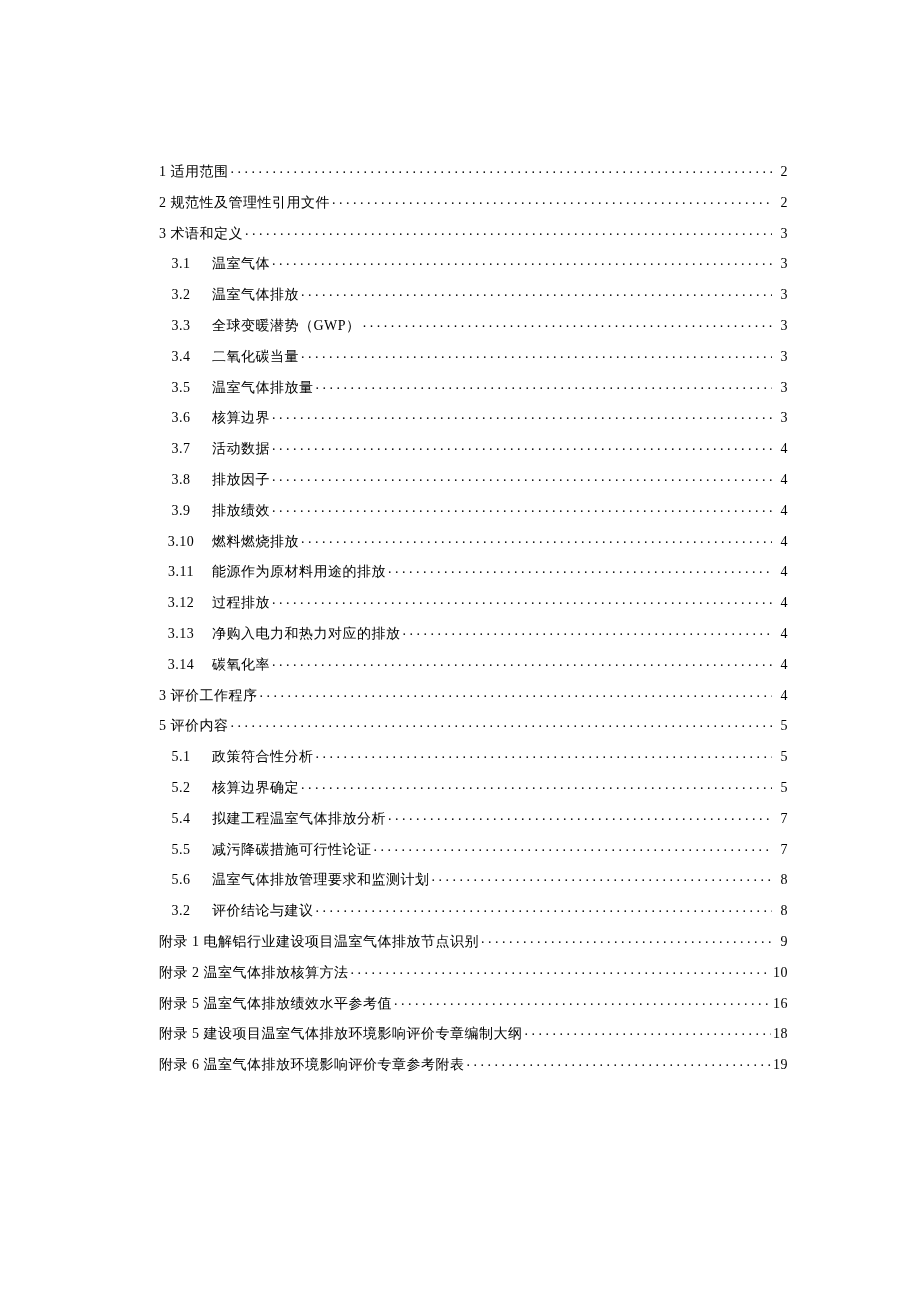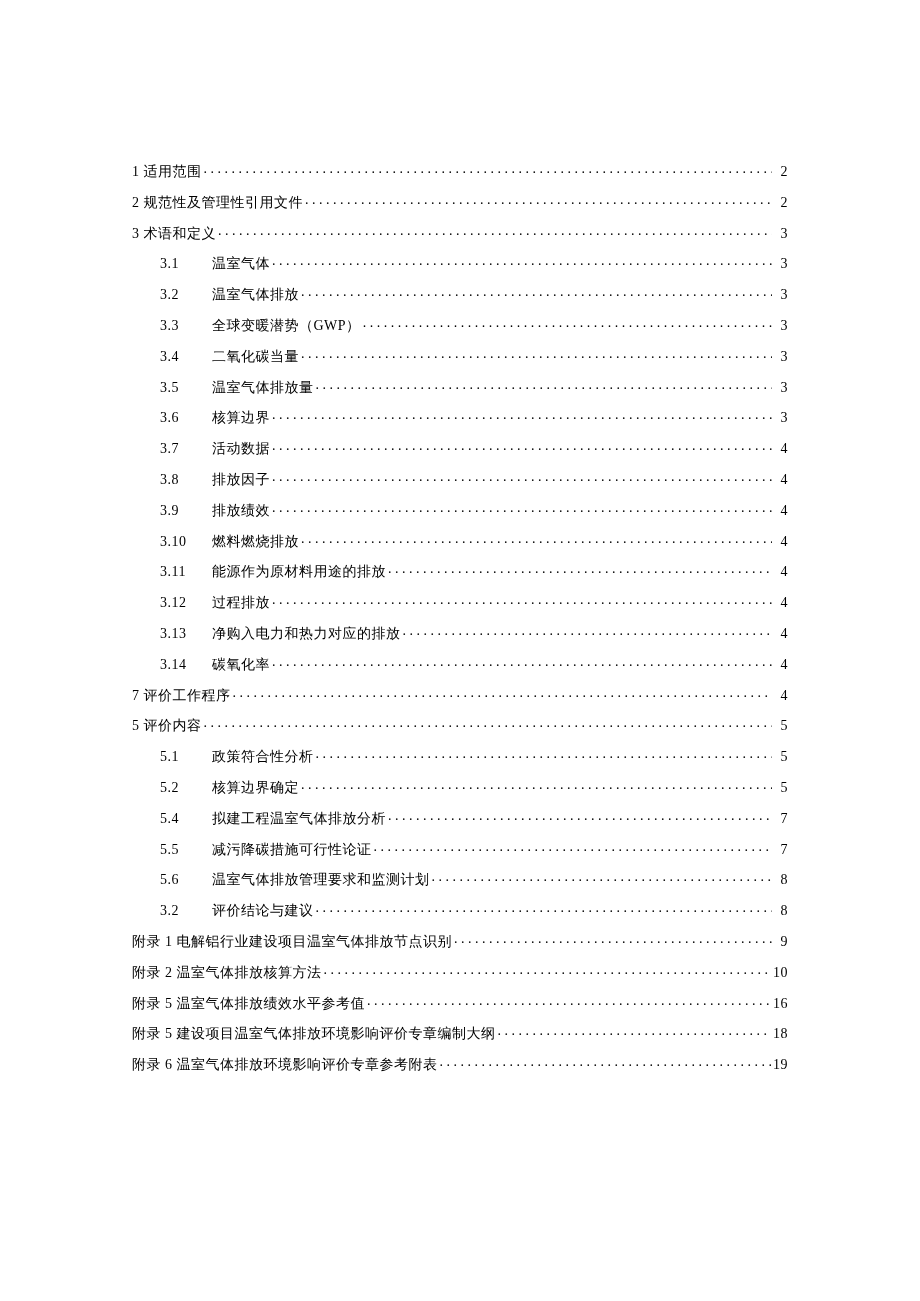--- a/index.html
+++ b/index.html
@@ -23,21 +23,21 @@
     white-space: nowrap;
     line-height: 1;
     margin: 0 0 13.8px 0;
     font-size: 14px;
     letter-spacing: 0.5px;
   }
   .toc-num {
     flex: 0 0 auto;
     font-family: "Times New Roman", serif;
     width: 42px;
-    text-align: left;
+    text-align: center;
     padding-right: 10px;
   }
   .toc-title {
     flex: 0 0 auto;
   }
   .toc-dots {
     flex: 1 1 auto;
     overflow: hidden;
     position: relative;
     height: 1em;
@@ -54,20 +54,21 @@
     font-family: "Times New Roman", serif;
   }
   .toc-page {
     flex: 0 0 auto;
     font-family: "Times New Roman", serif;
     min-width: 14px;
     text-align: right;
   }
   .toc-line.level-1 {
     padding-left: 0;
+    margin-left: 27px;
   }
   .toc-line.level-2 {
     padding-left: 28px;
   }
 </style>
 </head>
 <body>
 
 <div class="page">
   <div id="toc-container">
@@ -164,21 +165,21 @@
         <span class="toc-dots"></span>
         <span class="toc-page">4</span>
       </div>
       <div class="toc-line level-2">
         <span class="toc-num">3.14</span>
         <span class="toc-title">碳氧化率</span>
         <span class="toc-dots"></span>
         <span class="toc-page">4</span>
       </div>
       <div class="toc-line level-1">
-        <span class="toc-title">7 评价工作程序</span>
+        <span class="toc-title">3 评价工作程序</span>
         <span class="toc-dots"></span>
         <span class="toc-page">4</span>
       </div>
       <div class="toc-line level-1">
         <span class="toc-title">5 评价内容</span>
         <span class="toc-dots"></span>
         <span class="toc-page">5</span>
       </div>
       <div class="toc-line level-2">
         <span class="toc-num">5.1</span>

